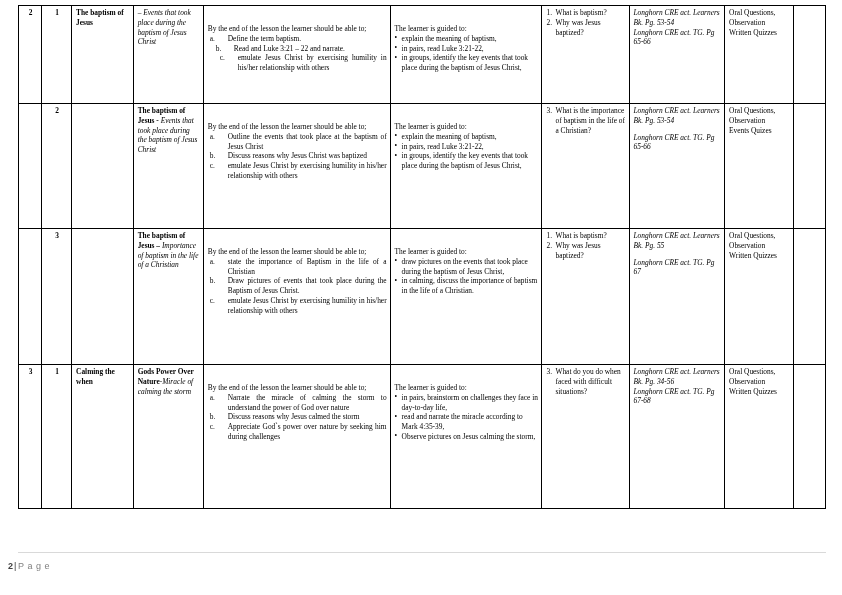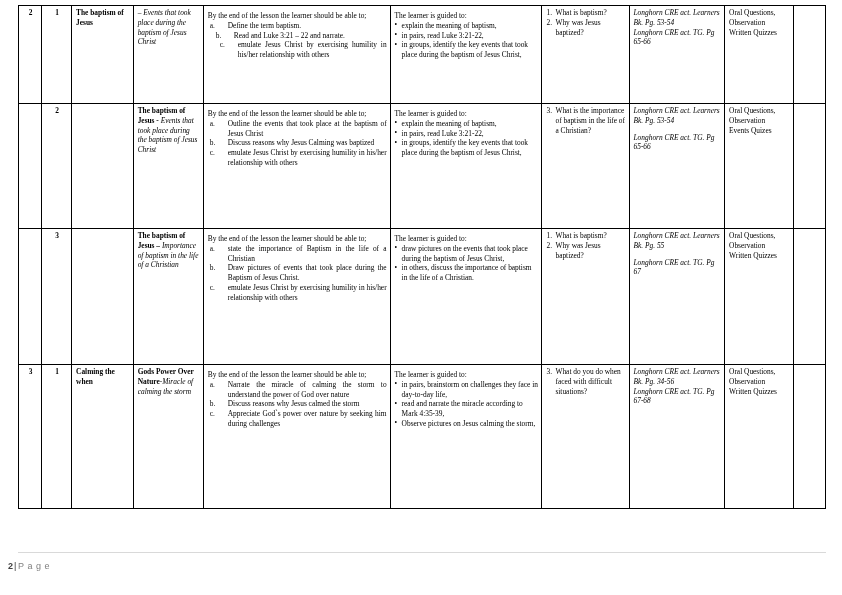--- a/index.html
+++ b/index.html
@@ -86,21 +86,21 @@
   }
   ul.bullets li .bu {
     position: absolute;
     left: 0;
     top: -0.5px;
   }
   ul.plain { list-style: none; margin: 0; padding: 0; }
   ul.plain li { position: relative; padding-left: 9px; }
   ul.plain li .nm { position: absolute; left: 0; top: 0; }
 
-  .lead { margin: 3px 0 0 0; font-family: Liberation Serif, serif; }
+  .lead { margin: 16px 0 0 0; font-family: Liberation Serif, serif; }
   .gap { height: 7px; }
 
   
   .footer-rule {
     position: absolute;
     left: 18px;
     top: 552px;
     width: 808px;
     height: 1px;
     background: #d9d9d9;
@@ -184,21 +184,21 @@
         </tr>
         <tr style="height: 125px;">
           <td class="ctr b"></td>
           <td class="ctr b">2</td>
           <td class="b"></td>
           <td><span class="b">The baptism of Jesus - </span><span class="i">Events that took place during the baptism of Jesus Christ</span></td>
           <td class="just">
             <div class="lead">By the end of the lesson the learner should be able to;</div>
             <ul class="steps">
               <li><span class="mk">a.</span><span>Outline the events that took place at the baptism of Jesus Christ</span></li>
-              <li><span class="mk">b.</span><span>Discuss reasons why Jesus Calming was baptized</span></li>
+              <li><span class="mk">b.</span><span>Discuss reasons why Jesus Christ was baptized</span></li>
               <li><span class="mk">c.</span><span>emulate Jesus Christ by exercising humility in his/her relationship with others</span></li>
             </ul>
           </td>
           <td>
             <div class="lead">The learner is guided to:</div>
             <ul class="bullets">
               <li><span class="bu">•</span><span>explain the meaning of baptism,</span></li>
               <li><span class="bu">•</span><span>in pairs, read Luke 3:21-22,</span></li>
               <li><span class="bu">•</span><span>in groups, identify the key events that took place during the baptism of Jesus Christ,</span></li>
             </ul>
@@ -230,21 +230,21 @@
             <ul class="steps">
               <li><span class="mk">a.</span><span>state the importance of Baptism in the life of a Christian</span></li>
               <li><span class="mk">b.</span><span>Draw pictures of events that took place during the Baptism of Jesus Christ.</span></li>
               <li><span class="mk">c.</span><span>emulate Jesus Christ by exercising humility in his/her relationship with others</span></li>
             </ul>
           </td>
           <td>
             <div class="lead">The learner is guided to:</div>
             <ul class="bullets">
               <li><span class="bu">•</span><span>draw pictures on the events that took place during the baptism of Jesus Christ,</span></li>
-              <li><span class="bu">•</span><span>in others, discuss the importance of baptism in the life of a Christian.</span></li>
+              <li><span class="bu">•</span><span>in calming, discuss the importance of baptism in the life of a Christian.</span></li>
             </ul>
           </td>
           <td>
             <ul class="plain">
               <li><span class="nm">1.</span><span>What is baptism?</span></li>
               <li><span class="nm">2.</span><span>Why was Jesus baptized?</span></li>
             </ul>
           </td>
           <td class="i">
             <div>Longhorn CRE act. Learners Bk. Pg. 55</div>

